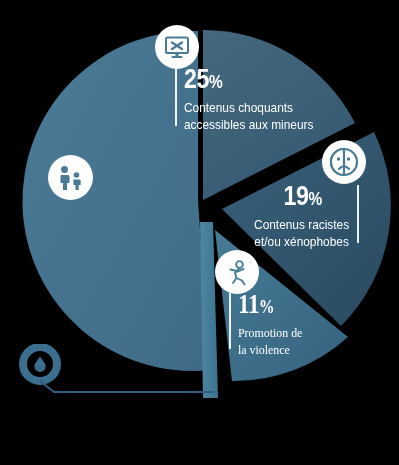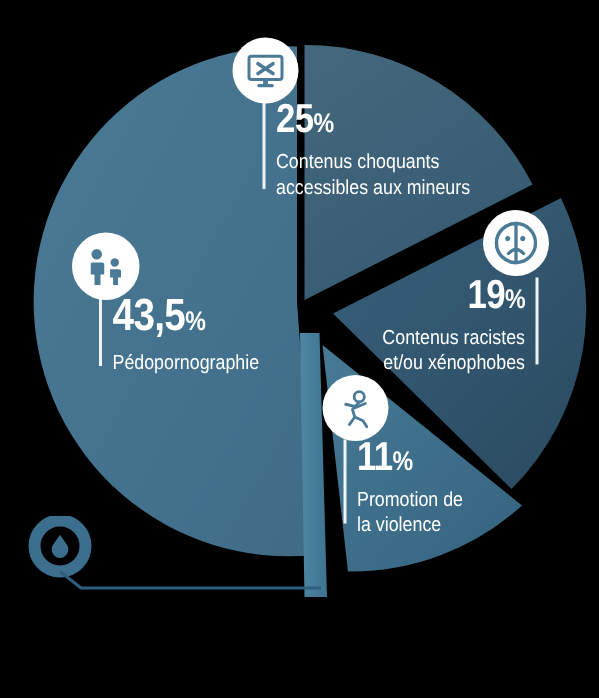--- a/index.html
+++ b/index.html
@@ -22,27 +22,27 @@
   .icon{position:absolute;border-radius:50%;background:#fff;
         display:flex;align-items:center;justify-content:center;}
   .icon svg{display:block;}
 
   
   #blk-shocking{left:184px;top:66px;}
   #blk-shocking .rule{left:-9px;top:2px;height:58px;}
   #icon-shocking{left:155px;top:25px;width:44px;height:44px;}
 
   
-  #blk-racist{left:240px;top:183px;width:110px;text-align:right;}
+  #blk-racist{left:240px;top:183px;width:110px;text-align:center;}
   #blk-racist .rule{right:-9px;top:2px;height:58px;}
   #icon-racist{left:322px;top:140px;width:44px;height:44px;}
   #blk-racist .pct{transform:scaleX(.86);transform-origin:right center;}
 
   
-  #blk-violence{left:238px;top:291px;}
+  #blk-violence{left:238px;top:291px;font-family:Liberation Serif, serif;}
   #blk-violence .rule{left:-9px;top:2px;height:56px;}
   #icon-violence{left:215px;top:250px;width:44px;height:44px;}
 
   
   #blk-pedo{left:75px;top:196px;}
   #blk-pedo .rule{left:-9px;top:2px;height:46px;}
   #blk-pedo .pct{font-size:30px;}
   #icon-pedo{left:48px;top:155px;width:45px;height:45px;}
 
   
@@ -151,27 +151,20 @@
   </div>
 
   <div class="icon" id="icon-pedo">
     <svg width="32" height="32" viewBox="0 0 32 32">
       <circle cx="9.5" cy="7.5" r="3.5" fill="#4b7b96"></circle>
       <path d="M6 13 h7 a1.5 1.5 0 0 1 1.5 1.5 V21 h-2.5 v7 h-4 v-7 H5.5 V14.5 A1.5 1.5 0 0 1 6 13 Z" fill="#4b7b96"></path>
       <circle cx="21.5" cy="13" r="2.8" fill="#4b7b96"></circle>
       <path d="M18.5 17.5 h6 a1.2 1.2 0 0 1 1.2 1.2 V23 h-2 v5 h-3.3 v-5 h-2 v-4.3 A1.2 1.2 0 0 1 18.5 17.5 Z" fill="#4b7b96"></path>
     </svg>
   </div>
-  <div class="label" id="blk-pedo">
-    <div class="rule"></div>
-    <div class="pct">
-      <span>43,5</span><span class="sym">%</span>
-    </div>
-    <div class="desc" style="margin-top:8px">Pédopornographie</div>
-  </div>
 
   <svg class="callout" viewBox="0 0 210 60">
     <circle cx="22" cy="20" r="17" fill="none" stroke="#3c6e8e" stroke-width="8"></circle>
     <path d="M22 12.5 L26.5 19 a5.6 5.6 0 1 1 -9 0 Z" fill="#3c6e8e"></path>
     <path d="M22 37 L36 48 L196 48" fill="none" stroke="#2d5f7f" stroke-width="2"></path>
   </svg>
 
 </div>
 
 </body></html>

